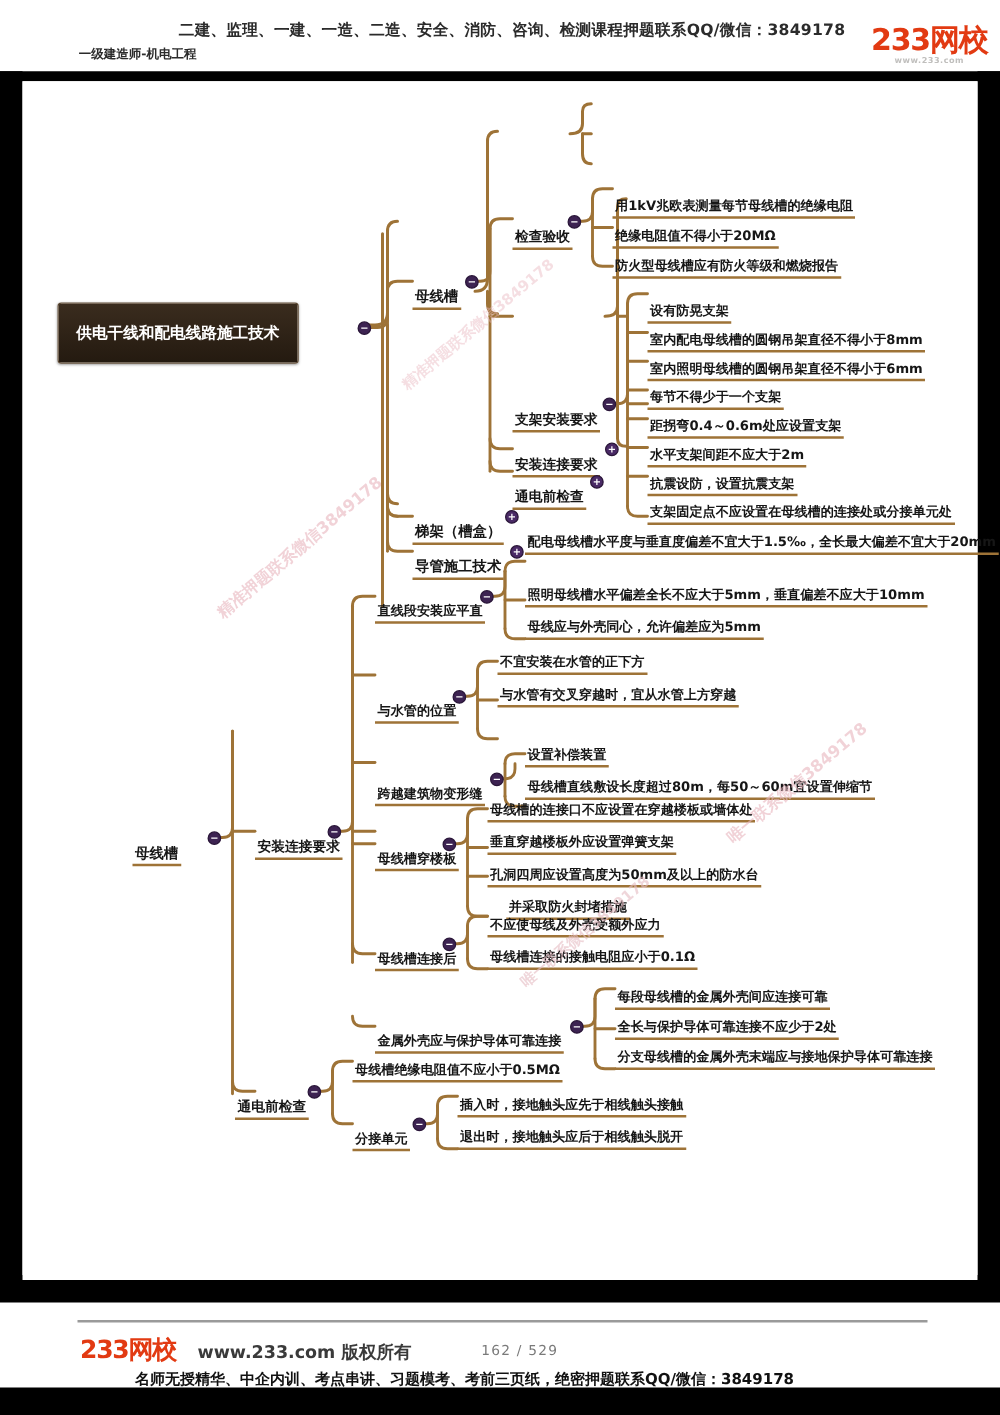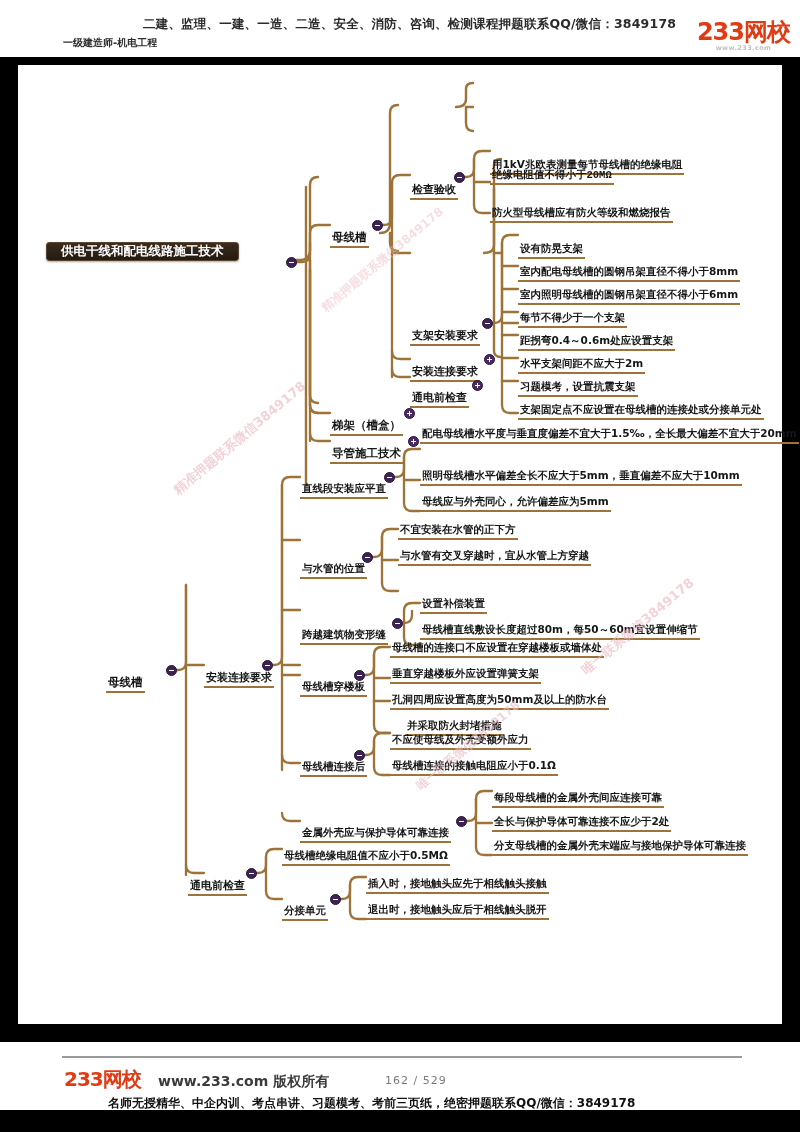--- a/index.html
+++ b/index.html
@@ -70,21 +70,21 @@
   }
   .bullet.expanded::before{
     content:"";position:absolute;left:2px;top:3.6px;width:5px;height:1.5px;background:#fff;
   }
 
   
   .root-node{
     position:absolute;left:28px;top:177px;
     background:linear-gradient(#3a2c1e,#241a10);
     border:1px solid #5a4630;border-radius:3px;
-    padding:0 14px;color:#ffffff;font-size:12.5px;font-weight:700;
+    padding:15px 14px;color:#ffffff;font-size:12.5px;font-weight:700;
     white-space:nowrap;box-shadow:0 1px 2px rgba(0,0,0,.35);
   }
 
   
   .wm{
     position:absolute;color:#e9b8c0;opacity:.62;font-weight:700;
     white-space:nowrap;transform-origin:left top;pointer-events:none;
     font-family:"DejaVu Sans","Liberation Sans",sans-serif;
   }
   .wm1{left:152px;top:420px;font-size:13px;transform:rotate(-40deg);}
@@ -279,21 +279,21 @@
   <div class="bullet collapsed" style="left:466px;top:289px;"></div>
 
   <div class="node lv3" style="left:392px;top:312px;">
     <span class="txt">通电前检查</span>
   </div>
   <div class="bullet collapsed" style="left:454px;top:315px;"></div>
 
   <div class="node lv4" style="left:472px;top:80px;">
     <span class="txt">用1kV兆欧表测量每节母线槽的绝缘电阻</span>
   </div>
-  <div class="node lv4" style="left:472px;top:90px;font-family:Liberation Mono, monospace;">
+  <div class="node lv4" style="left:472px;top:104px;">
     <span class="txt">绝缘电阻值不得小于20MΩ</span>
   </div>
   <div class="node lv4" style="left:472px;top:128px;">
     <span class="txt">防火型母线槽应有防火等级和燃烧报告</span>
   </div>
 
   <div class="node lv4" style="left:500px;top:164px;">
     <span class="txt">设有防晃支架</span>
   </div>
   <div class="node lv4" style="left:500px;top:187px;">
@@ -305,21 +305,21 @@
   <div class="node lv4" style="left:500px;top:233px;">
     <span class="txt">每节不得少于一个支架</span>
   </div>
   <div class="node lv4" style="left:500px;top:256px;">
     <span class="txt">距拐弯0.4～0.6m处应设置支架</span>
   </div>
   <div class="node lv4" style="left:500px;top:279px;">
     <span class="txt">水平支架间距不应大于2m</span>
   </div>
   <div class="node lv4" style="left:500px;top:302px;">
-    <span class="txt">习题模考，设置抗震支架</span>
+    <span class="txt">抗震设防，设置抗震支架</span>
   </div>
   <div class="node lv4" style="left:500px;top:325px;">
     <span class="txt">支架固定点不应设置在母线槽的连接处或分接单元处</span>
   </div>
 
   <div class="node lv2" style="left:88px;top:597px;">
     <span class="txt">母线槽</span>
   </div>
   <div class="bullet expanded" style="left:148px;top:600px;"></div>
 

